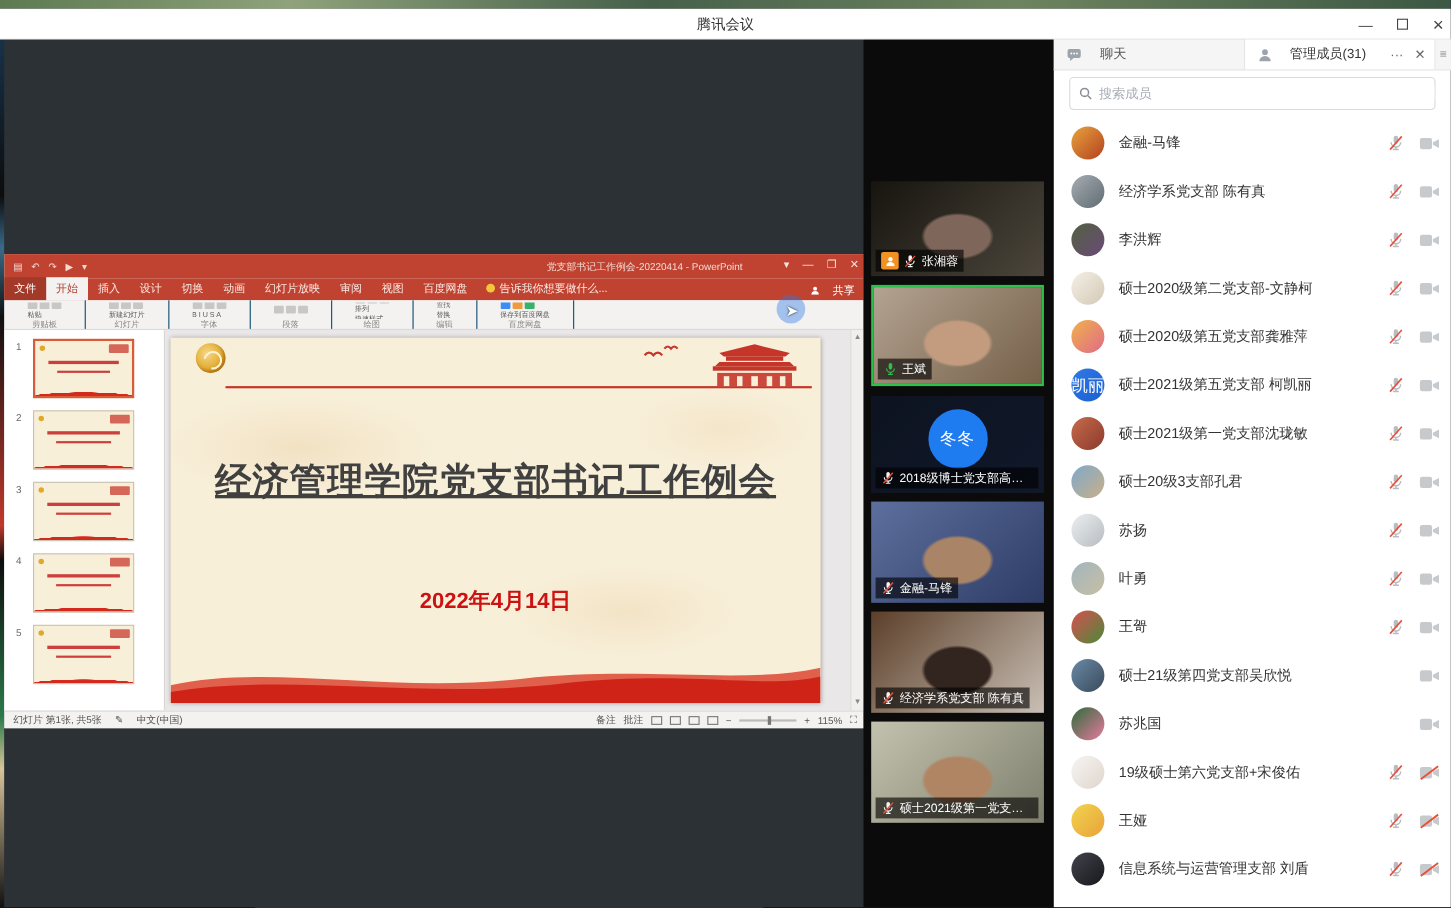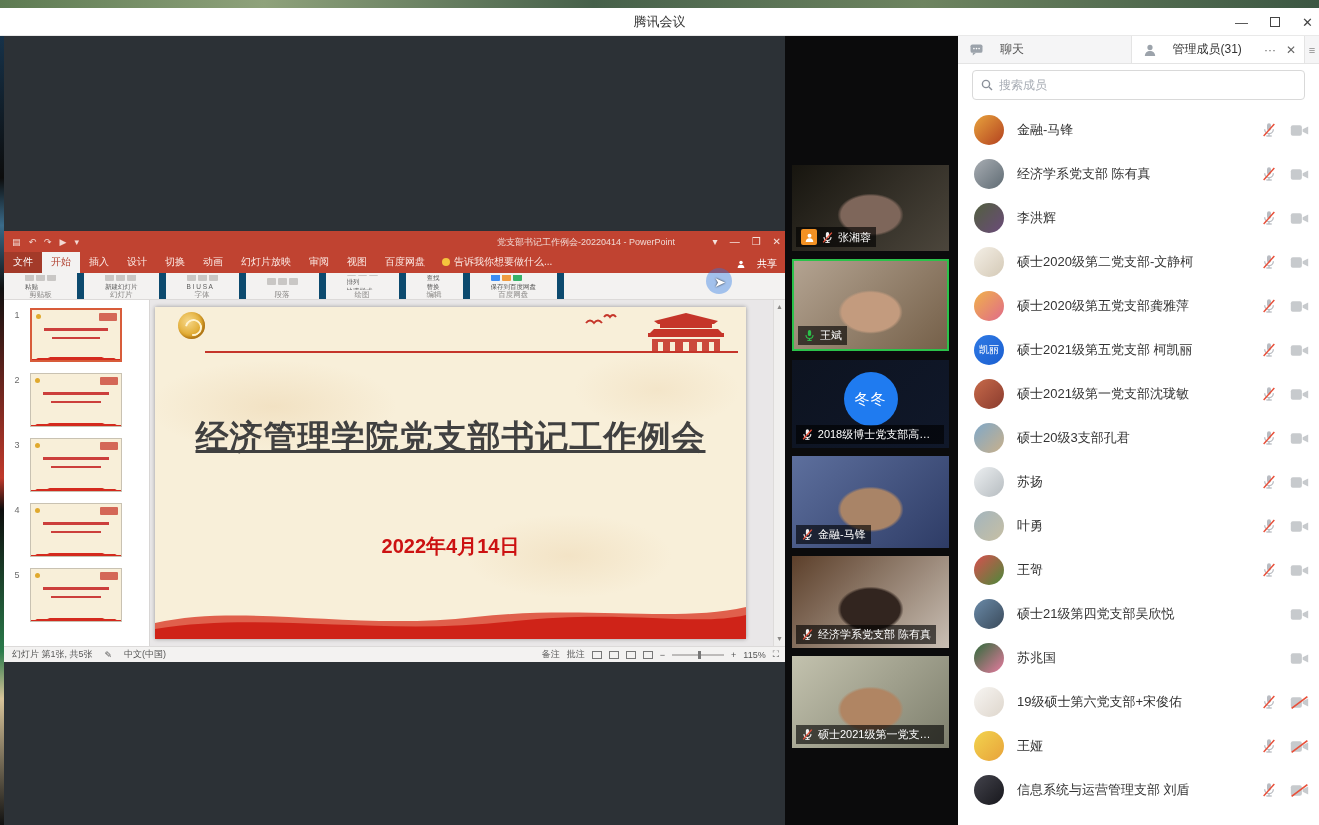--- a/index.html
+++ b/index.html
@@ -33,21 +33,21 @@
   .ppt-win-controls { position:absolute; right:4px; top:0; height:22px; display:flex; align-items:center; gap:12px; }
   .ppt-win-controls span { color:#f5e2dd; font-size:10px; line-height:1; }
   .ppt-tabrow { position:absolute; left:0; top:22px; width:100%; height:20px; background:#c04331; display:flex; align-items:flex-end; }
   .ppt-tab { color:#fbe9e4; font-size:10px; padding:3px 9px 4px; white-space:nowrap; }
   .ppt-tab.file { background:#a33a29; color:#fff; }
   .ppt-tab.active { background:#f3f2f1; color:#b1402f; }
   .ppt-tellme { color:#fbe9e4; font-size:10px; padding:3px 8px 4px; display:flex; align-items:center; gap:4px; white-space:nowrap; }
   .bulb { width:8px; height:8px; border-radius:50%; background:#f5c43d; display:inline-block; }
   .ppt-share { position:absolute; right:8px; bottom:2px; color:#fff; font-size:10px; display:flex; gap:12px; align-items:center; }
   .ppt-ribbon { position:absolute; left:0; top:42px; width:100%; height:27px; background:#f3f2f1; border-bottom:1px solid #dcdad9; display:flex; }
-  .rgroup { height:100%; border-right:7px solid #0c4a6e; display:flex; flex-direction:column; padding:2px 21px 1px; min-width:52px; }
+  .rgroup { height:100%; border-right:1px solid #0c4a6e; display:flex; flex-direction:column; padding:2px 21px 1px; min-width:52px; }
   .rgroup .ritems { flex:1; display:flex; flex-direction:column; justify-content:center; gap:1px; overflow:hidden; }
   .rgroup .ritem { font-size:6.5px; color:#5a5a5a; white-space:nowrap; line-height:1.2; }
   .rgroup .rshapes { display:flex; gap:2px; margin-bottom:1px; }
   .rshapes i { width:9px; height:7px; background:#c9c7c5; display:inline-block; border-radius:1px; }
   .rgroup .rlabel { font-size:7.5px; color:#8a8886; text-align:center; line-height:1; padding-top:1px; white-space:nowrap; }
   .rgroup.netdisk .rshapes i { background:#3d8df5; }
   .rgroup.netdisk .rshapes i:nth-child(2){ background:#f09a3e; } .rgroup.netdisk .rshapes i:nth-child(3){ background:#38b26a; }
 
   .ppt-body { position:absolute; left:0; top:69px; width:100%; height:346px; background:#e9e7e8; display:flex; }
   .thumb-panel { width:146px; height:100%; background:#ffffff; border-right:1px solid #d8d6d5; padding:8px 0 0 0; overflow:hidden; }
@@ -104,21 +104,21 @@
   .mp-tab { flex:1; display:flex; align-items:center; gap:17px; padding-left:12px; font-size:12px; color:#555; border-right:1px solid #e4e4e4; }
   .mp-tab.active { background:#ffffff; color:#333; position:relative; }
   .mp-tab .tab-actions { margin-left:auto; margin-right:8px; display:flex; gap:10px; align-items:center; color:#666; }
   .mp-tab .tab-actions span { font-size:12px; }
   .mp-menu-sliver { width:14px; display:flex; align-items:center; justify-content:center; color:#888; font-size:11px; background:#f5f5f6; }
   .mp-search { position:absolute; left:14px; right:14px; top:34px; height:30px; border:1px solid #d9d9d9; border-radius:4px; display:flex; align-items:center; padding-left:8px; gap:6px; background:#fff; }
   .mp-search input { border:none; outline:none; flex:1; font-size:12px; color:#333; font-family:inherit; }
   .mp-search input::placeholder { color:#a8adb5; }
   .member-list { position:absolute; left:0; top:72px; width:100%; bottom:0; overflow:hidden; }
   .mrow { height:44px; display:flex; align-items:center; padding:0 10px 0 16px; }
-  .m-avatar { width:30px; height:30px; border-radius:50%; flex:0 0 auto; margin-right:13px; display:flex; align-items:center; justify-content:center; color:#fff; font-size:10px; letter-spacing:0; overflow:hidden; }
+  .m-avatar { width:30px; height:30px; border-radius:50%; flex:0 0 auto; margin-right:13px; display:flex; align-items:center; justify-content:center; color:#fff; font-size:15px; letter-spacing:0; overflow:hidden; }
   .m-name { flex:1; font-size:13px; color:#333; white-space:nowrap; overflow:hidden; text-overflow:ellipsis; }
   .m-icons { display:flex; gap:13px; align-items:center; flex:0 0 auto; margin-left:8px; }
 
   svg { display:block; }
 </style>
 </head>
 <body>
 
 <div class="screen">
 

